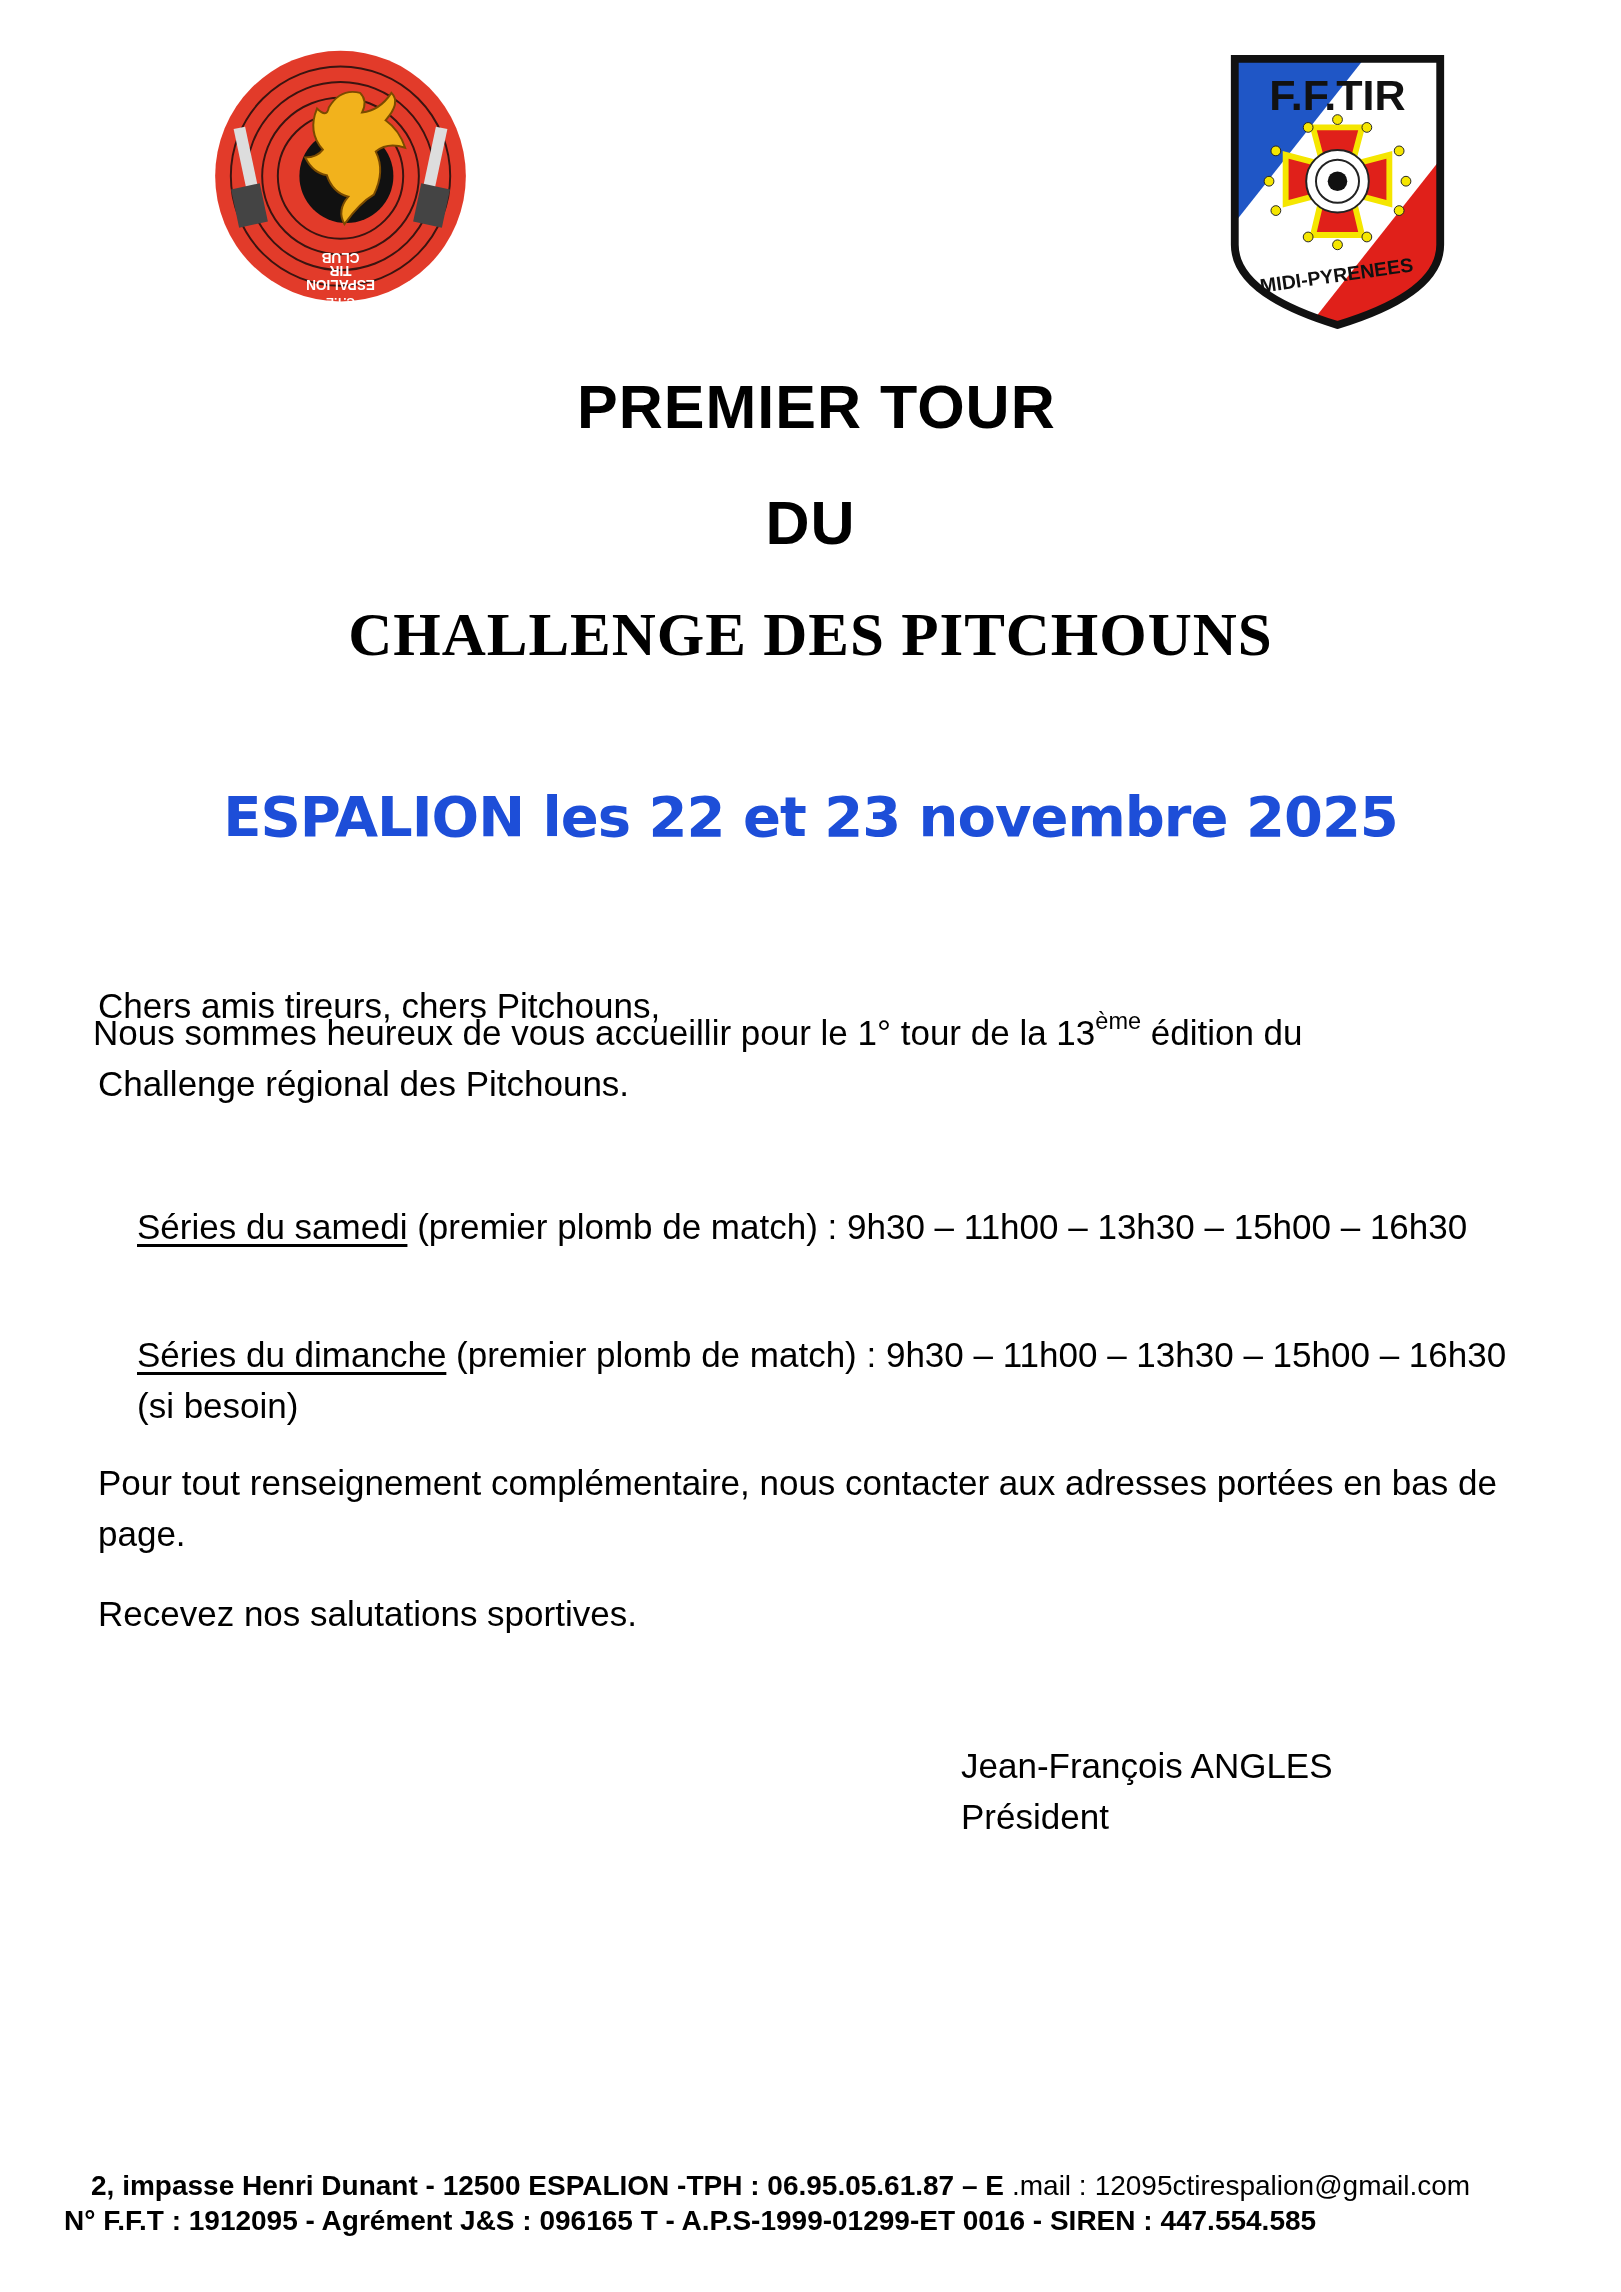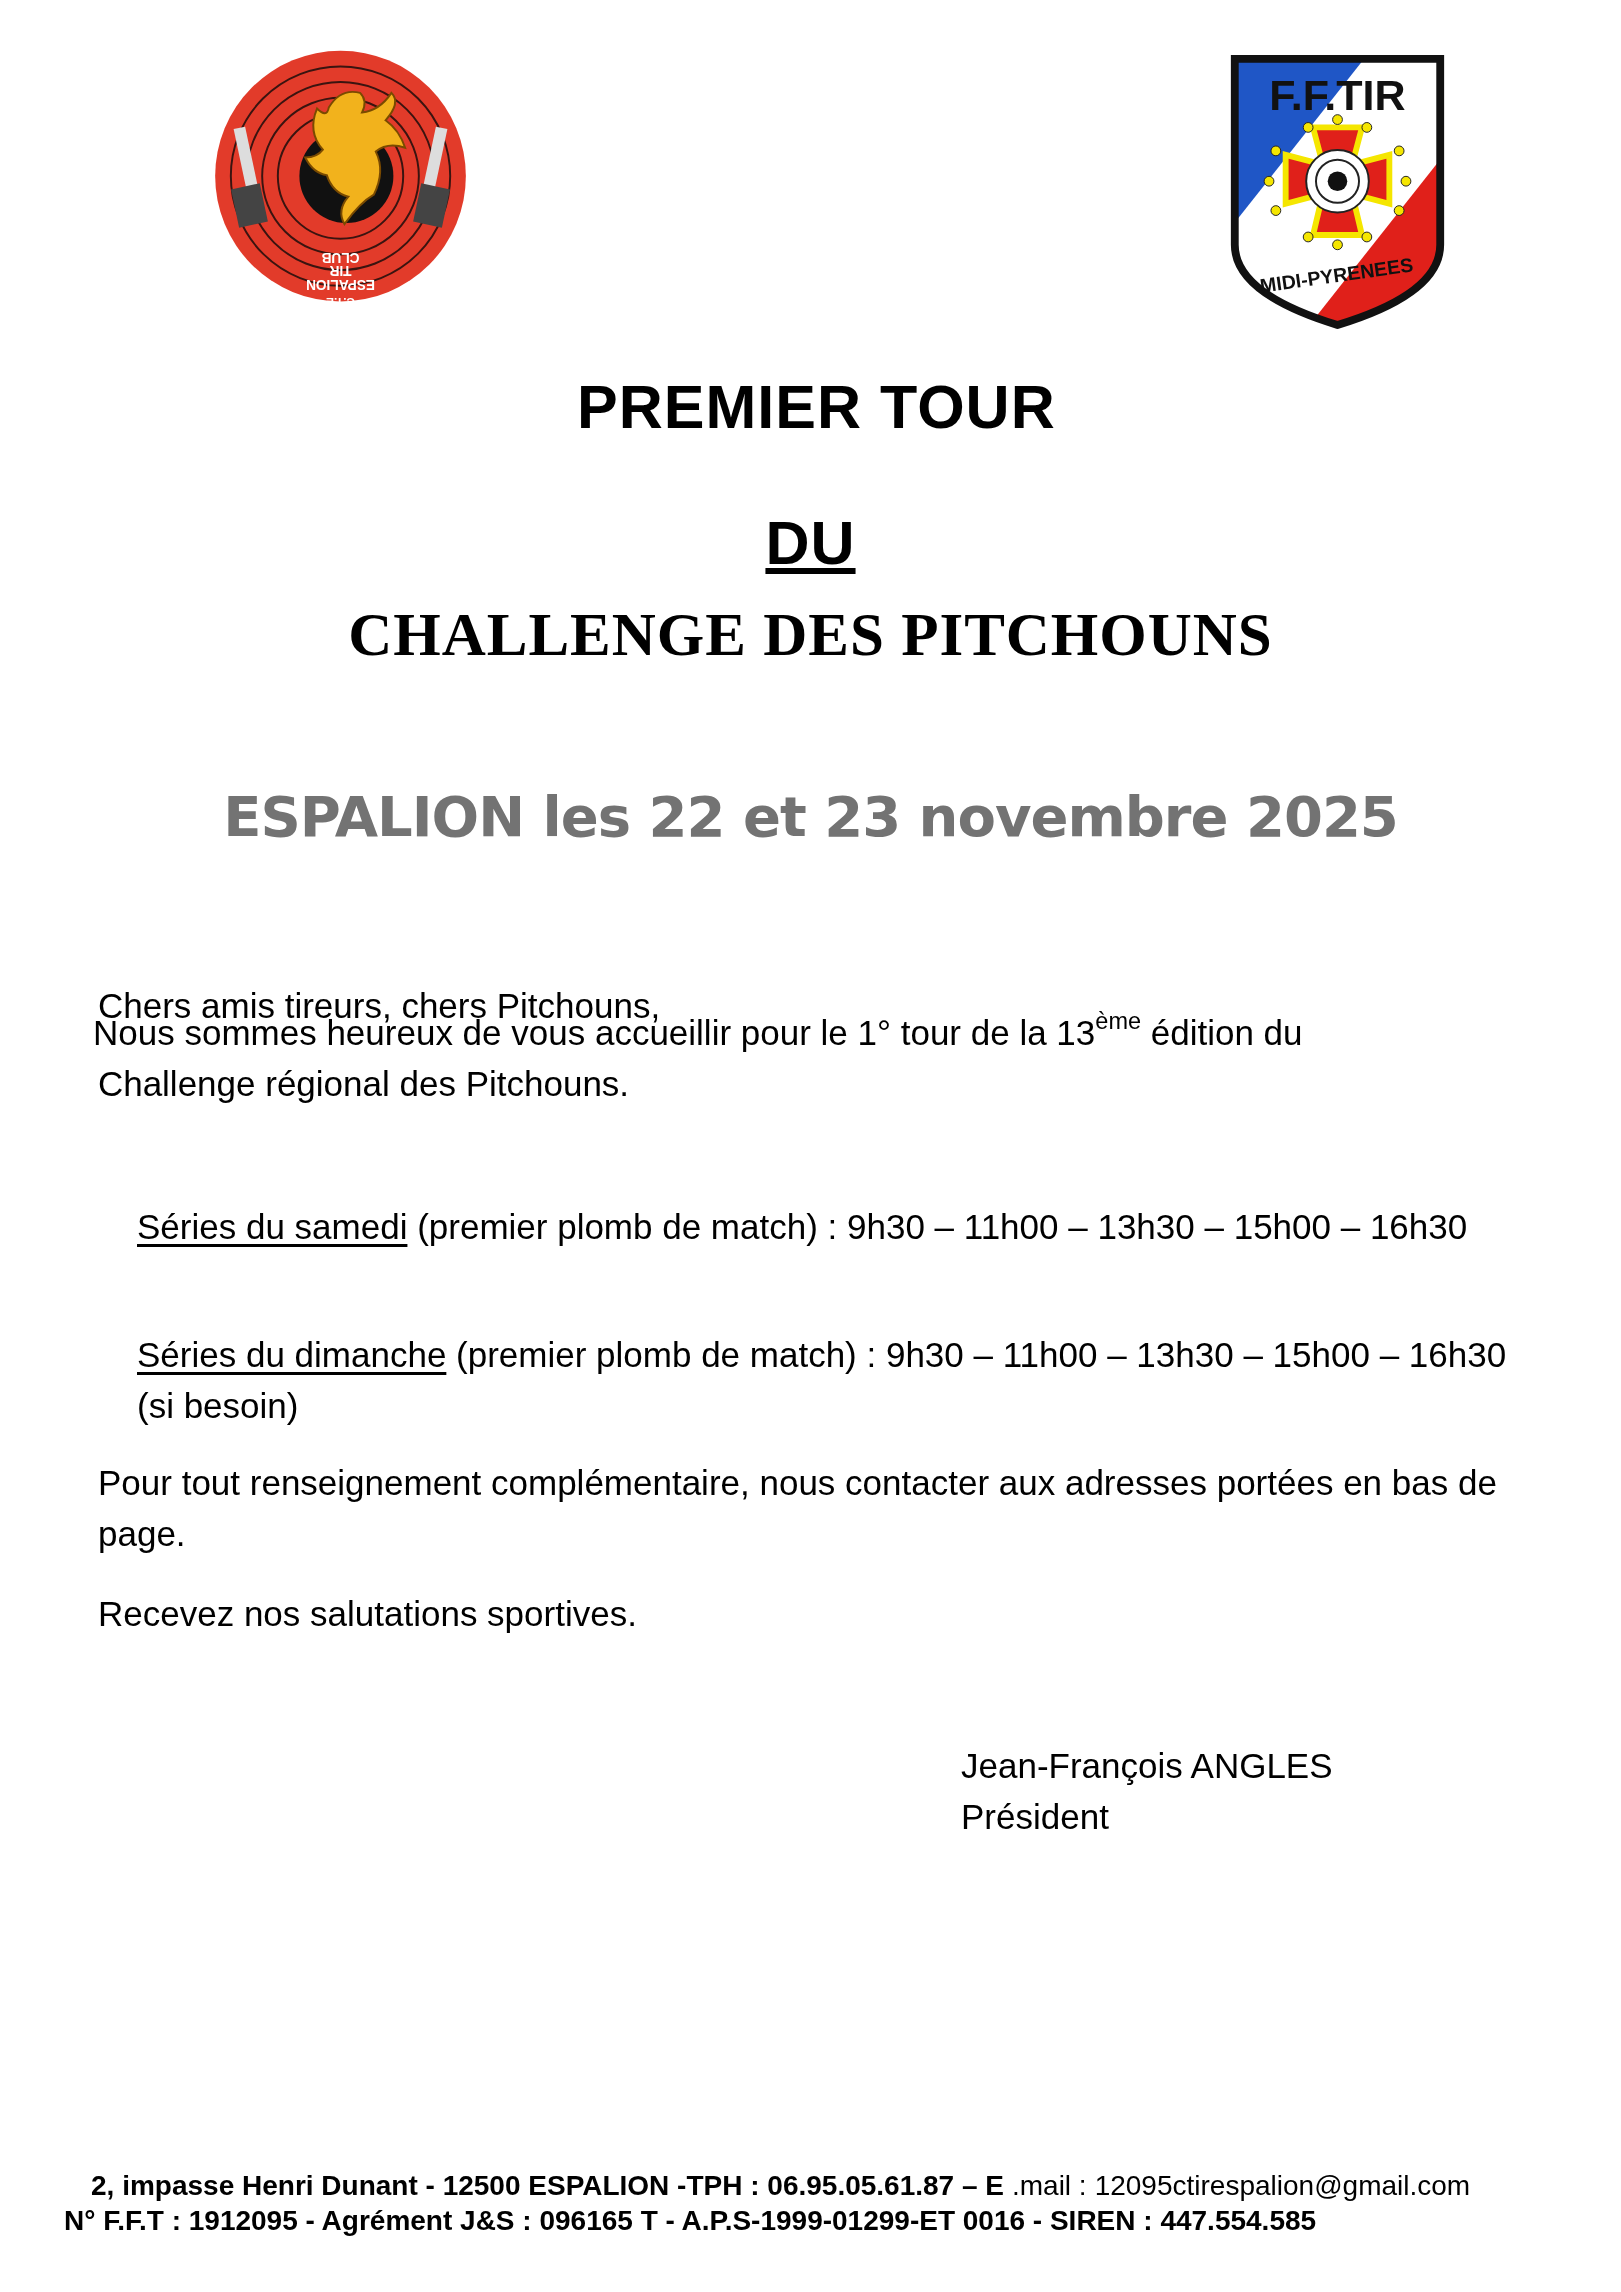--- a/index.html
+++ b/index.html
@@ -2,23 +2,23 @@
 <html><head>
   <meta charset="utf-8">
   <style>
     html, body { margin: 0; padding: 0; background: #ffffff; }
     body { width: 1621px; height: 2293px; position: relative; overflow: hidden; color: #000; }
     .abs { position: absolute; }
     .logo-left { left: 211px; top: 39px; width: 260px; height: 284px; }
     .logo-right { left: 1225px; top: 49px; width: 225px; height: 284px; }
     .title { left: 0; width: 1621px; text-align: center; font-family: "Liberation Sans", sans-serif; font-weight: bold; font-size: 61px; letter-spacing: 1px; }
     .t1 { top: 372px; padding-left: 5.9px; }
-    .t2 { top: 508px; text-decoration: underline; }
+    .t2 { top: 488px; }
     .t3 { top: 600px; font-family: Liberation Serif, serif; }
-    .date { left: 0; width: 1621px; top: 784px; text-align: center; font-family: "DejaVu Sans", sans-serif; font-weight: bold; font-size: 56px; color: #737373; letter-spacing: -1px; }
+    .date { left: 0; width: 1621px; top: 784px; text-align: center; font-family: "DejaVu Sans", sans-serif; font-weight: bold; font-size: 56px; color: #1d4ed8; letter-spacing: -1px; }
     .body-text { font-family: "Liberation Sans", sans-serif; font-size: 35px; line-height: 51px; }
     .p1 { left: 98px; top: 980px; }
     .p2 { left: 93px; top: 1007px; width: 1451px; }
     .p2 .line2 { display: block; padding-left: 4.9px; }
     sup { font-size: 23.5px; vertical-align: 15.7px; line-height: 0; }
     .p3 { left: 137px; top: 1201px; width: 1392px; }
     .p4 { left: 137px; top: 1329px; width: 1392px; }
     .u { text-decoration: underline; text-decoration-thickness: 2.9px; text-underline-offset: 4.9px; }
     .p5 { left: 98px; top: 1457px; width: 1431px; }
     .p6 { left: 98px; top: 1588px; }

